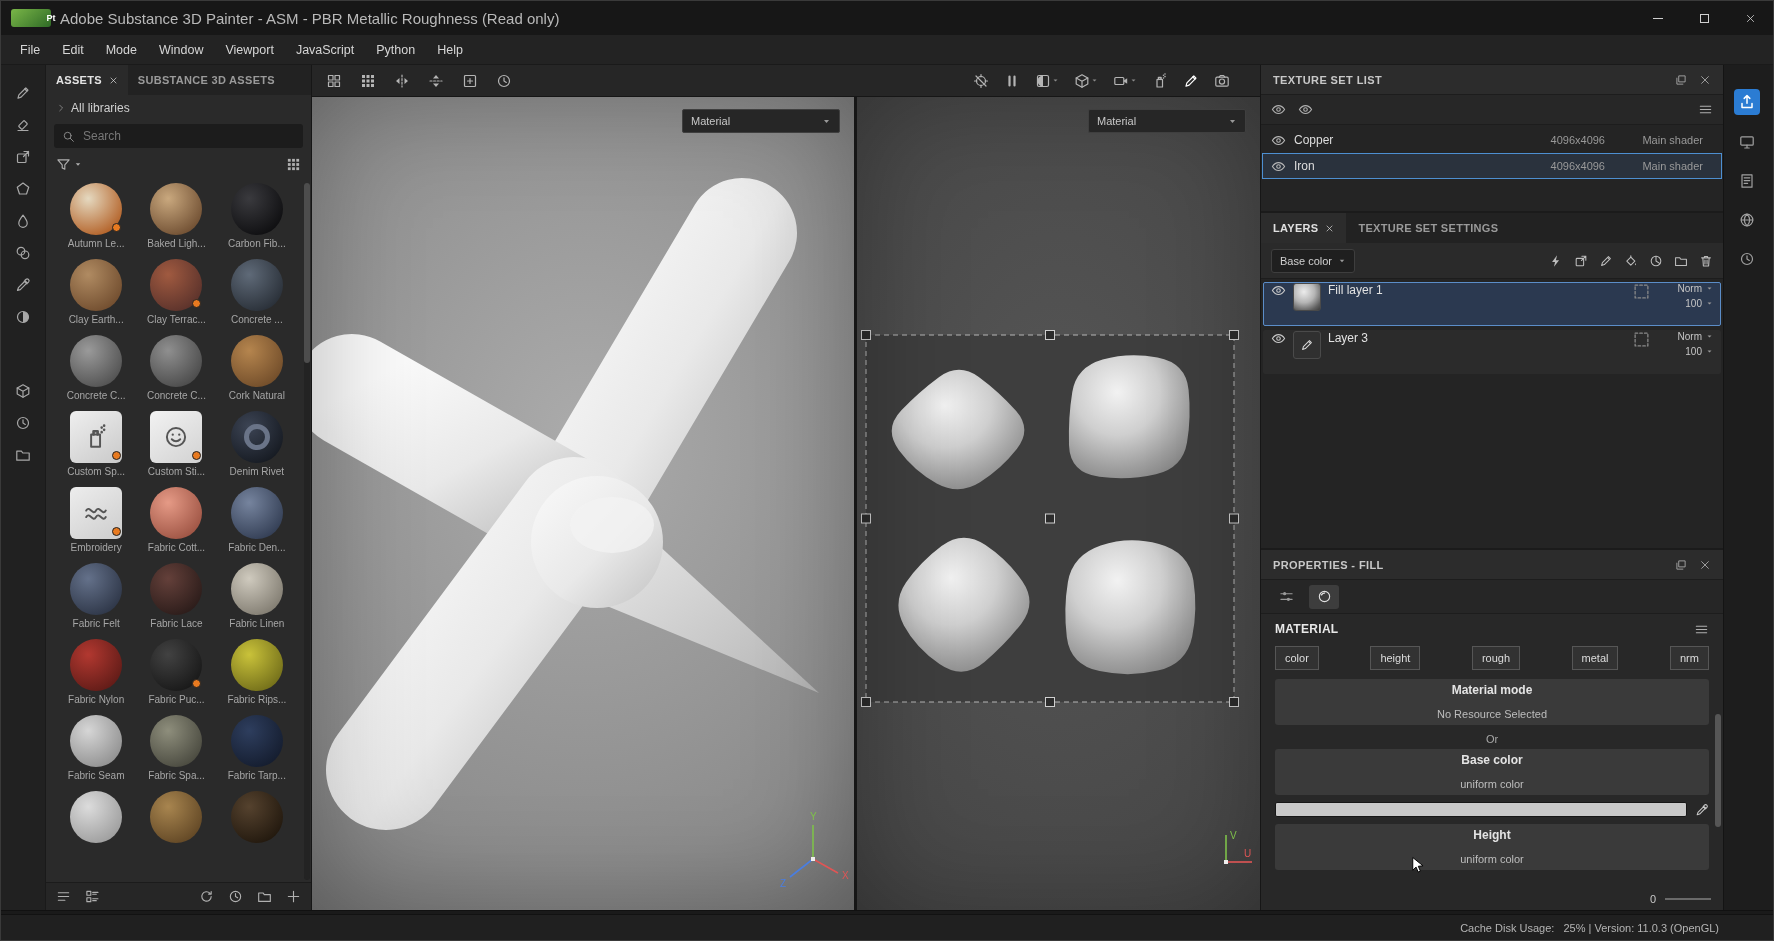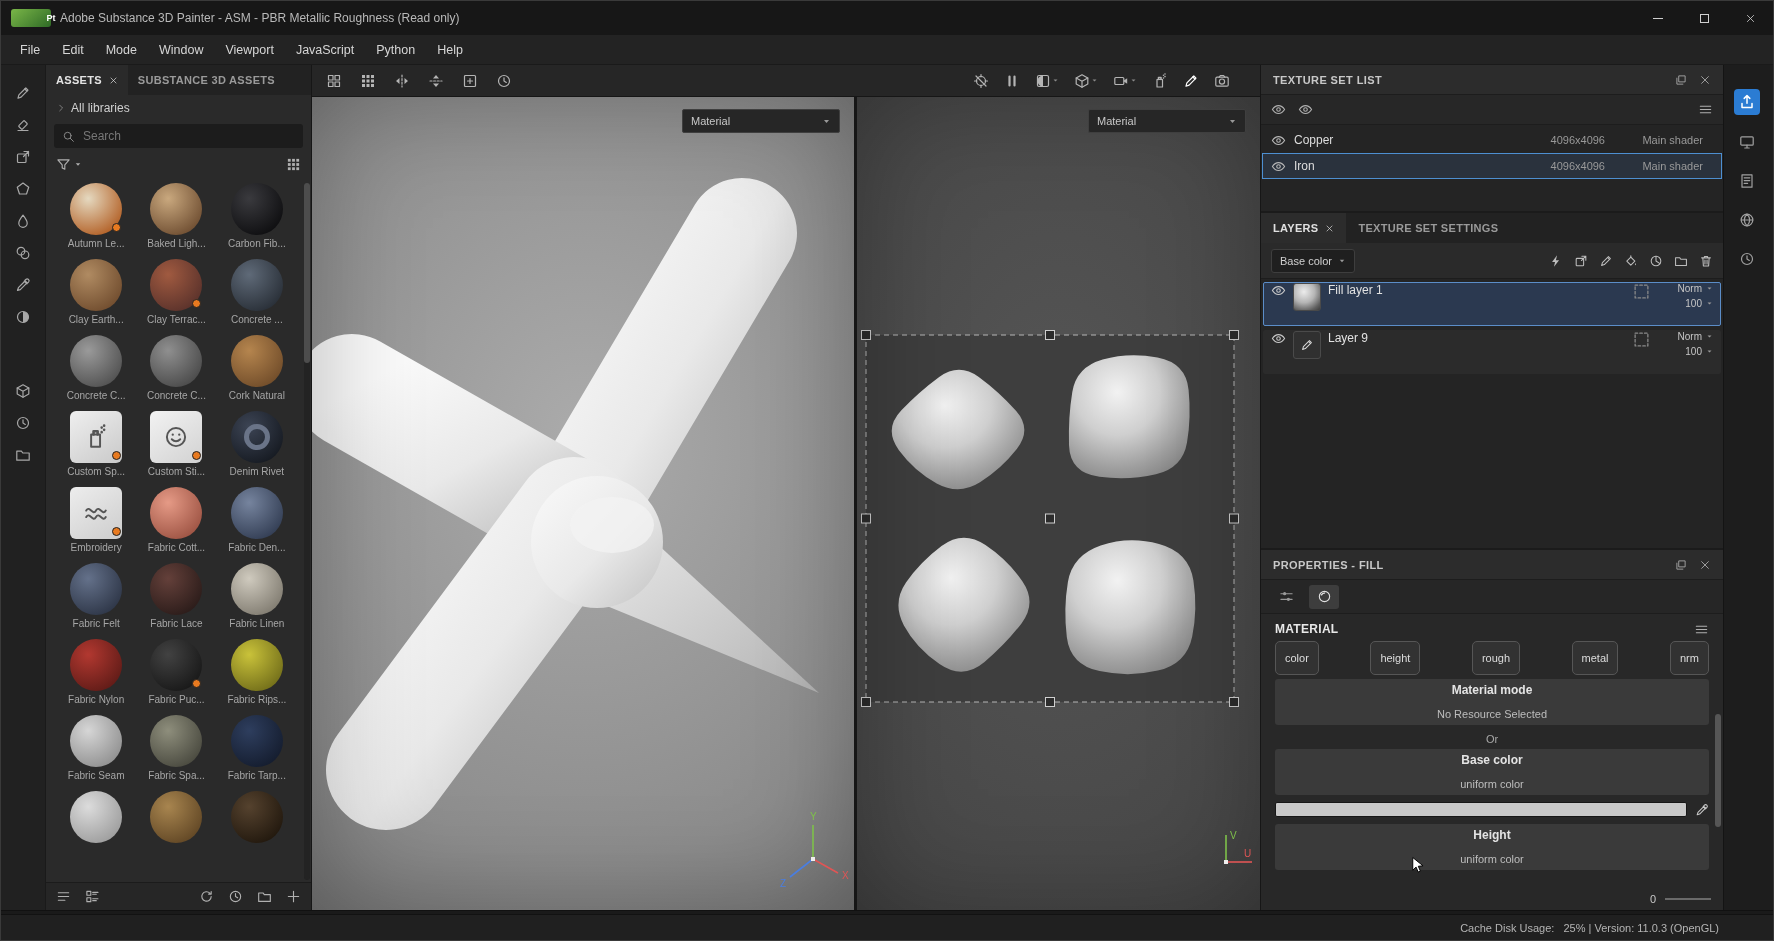--- a/index.html
+++ b/index.html
@@ -2,21 +2,21 @@
 <html><head>
 <meta charset="utf-8">
 <style>
   html,body{margin:0;padding:0;background:#000;}
   .app{position:relative;width:1774px;height:941px;background:#1f1f1f;font-family:"Liberation Sans",sans-serif;overflow:hidden;box-sizing:border-box;border:1px solid #3a3a3a;}
   .app *{box-sizing:border-box;}
   .ic{width:15px;height:15px;display:block;}
   
   .titlebar{height:34px;background:#171717;display:flex;align-items:center;padding-left:10px;gap:9px;}
   .logo{width:18px;height:18px;border-radius:3px;background:linear-gradient(140deg,#7ab648,#2f6b26);color:#fff;font-size:9px;font-weight:bold;display:flex;align-items:center;justify-content:center;padding-left:40px;}
-  .title{font-size:12px;color:#b9b9b9;flex:1;}
+  .title{font-size:15px;color:#b9b9b9;flex:1;}
   .wincontrols{display:flex;height:34px;}
   .wc{width:46px;height:34px;display:flex;align-items:center;justify-content:center;color:#cfcfcf;}
   .wc-min{display:block;width:10px;height:1px;background:#cfcfcf;}
   .wc-max{display:block;width:9px;height:9px;border:1px solid #cfcfcf;}
   .wc .ic{width:11px;height:11px;}
   
   .menubar{height:30px;background:#232323;border-bottom:1px solid #1a1a1a;display:flex;align-items:center;padding-left:8px;}
   .menu-item{padding:0 11px;font-size:12.5px;color:#d6d6d6;height:30px;display:flex;align-items:center;}
   
   .mainrow{display:flex;height:845px;}
@@ -110,21 +110,21 @@
   .lrcol .ic{width:7px;height:7px;color:#999;}
   
   .props{height:360px;background:#282828;display:flex;flex-direction:column;position:relative;flex-shrink:0;}
   .ptabs{height:34px;display:flex;align-items:center;padding:0 10px;gap:8px;background:#262626;border-bottom:1px solid #1d1d1d;flex-shrink:0;}
   .ptab{width:30px;height:24px;border-radius:3px;display:flex;align-items:center;justify-content:center;color:#9a9a9a;}
   .ptab.active{background:#3d3d3d;color:#e0e0e0;}
   .psec{height:30px;display:flex;align-items:center;padding:0 14px;flex-shrink:0;}
   .psec .ttl{font-size:12px;font-weight:bold;color:#e8e8e8;letter-spacing:.3px;}
   .psec .mright{margin-left:auto;color:#b0b0b0;}
   .chips{display:flex;align-items:center;justify-content:space-between;padding:0 14px;height:28px;flex-shrink:0;}
-  .chip{height:34px;padding:4px 9px;background:#323232;border:1px solid #565656;border-radius:5px;font-size:11px;color:#dddddd;display:flex;align-items:center;}
+  .chip{height:24px;padding:4px 9px;background:#323232;border:1px solid #565656;border-radius:0;font-size:11px;color:#dddddd;display:flex;align-items:center;}
   .bigbtn{margin:7px 14px 0 14px;padding:4px 0 5px 0;background:#3a3a3a;border-radius:3px;text-align:center;flex-shrink:0;}
   .bb1{font-size:12px;font-weight:bold;color:#e4e4e4;}
   .bb2{font-size:11px;color:#bdbdbd;margin-top:11px;}
   .orrow{text-align:center;font-size:11px;color:#a8a8a8;margin:8px 0 1px 0;flex-shrink:0;}
   .colorrow{margin:7px 14px 0 14px;display:flex;align-items:center;gap:8px;flex-shrink:0;}
   .swatch{flex:1;height:15px;border-radius:2px;border:1px solid #171717;}
   .colorrow .ic{width:14px;height:14px;color:#c9c9c9;}
   .sliderrow{margin-top:auto;margin-bottom:5px;display:flex;align-items:center;justify-content:flex-end;gap:9px;padding-right:12px;font-size:11px;color:#c8c8c8;flex-shrink:0;}
   .strack{width:46px;height:2px;background:#6a6a6a;}
   .pscroll{position:absolute;right:2px;top:164px;width:6px;height:113px;background:#565656;border-radius:3px;}
@@ -842,21 +842,21 @@
                 <path d="M1.5 8S4.2 3.8 8 3.8 14.5 8 14.5 8 11.8 12.2 8 12.2 1.5 8 1.5 8z"></path>
                 <circle cx="8" cy="8" r="1.9"></circle>
               </svg>
             </span>
             <div class="lthumb">
               <svg viewBox="0 0 16 16" class="ic " fill="none" stroke="currentColor" stroke-width="1.2" stroke-linecap="round" stroke-linejoin="round">
                 <path d="M3 13.2l.9-3.3L10.8 3 13 5.2 6.1 12.1 3 13.2z"></path>
                 <path d="M9.8 4l2.2 2.2"></path>
               </svg>
             </div>
-            <span class="lname">Layer 9</span>
+            <span class="lname">Layer 3</span>
             <span class="dashbox">
               <svg viewBox="0 0 16 16" class="ic " fill="none" stroke="currentColor" stroke-width="1.2" stroke-linecap="round" stroke-linejoin="round">
                 <rect x="2" y="2" width="12" height="12" stroke-dasharray="2.4 2"></rect>
               </svg>
             </span>
             <div class="lrcol">
               <div class="row">
                 <span>Norm</span>
                 <svg viewBox="0 0 16 16" class="ic " fill="none" stroke="currentColor" stroke-width="1.2" stroke-linecap="round" stroke-linejoin="round">
                   <path d="M3.5 5.5L8 10.5l4.5-5z" fill="currentColor" stroke="none"></path>

